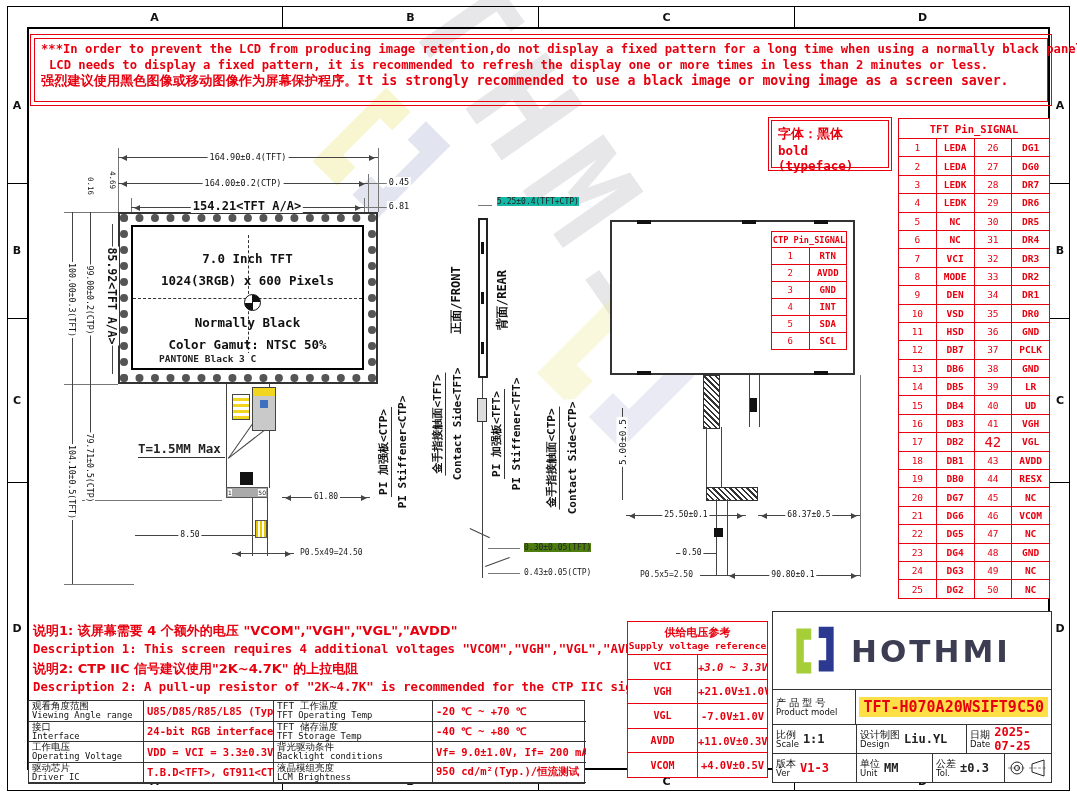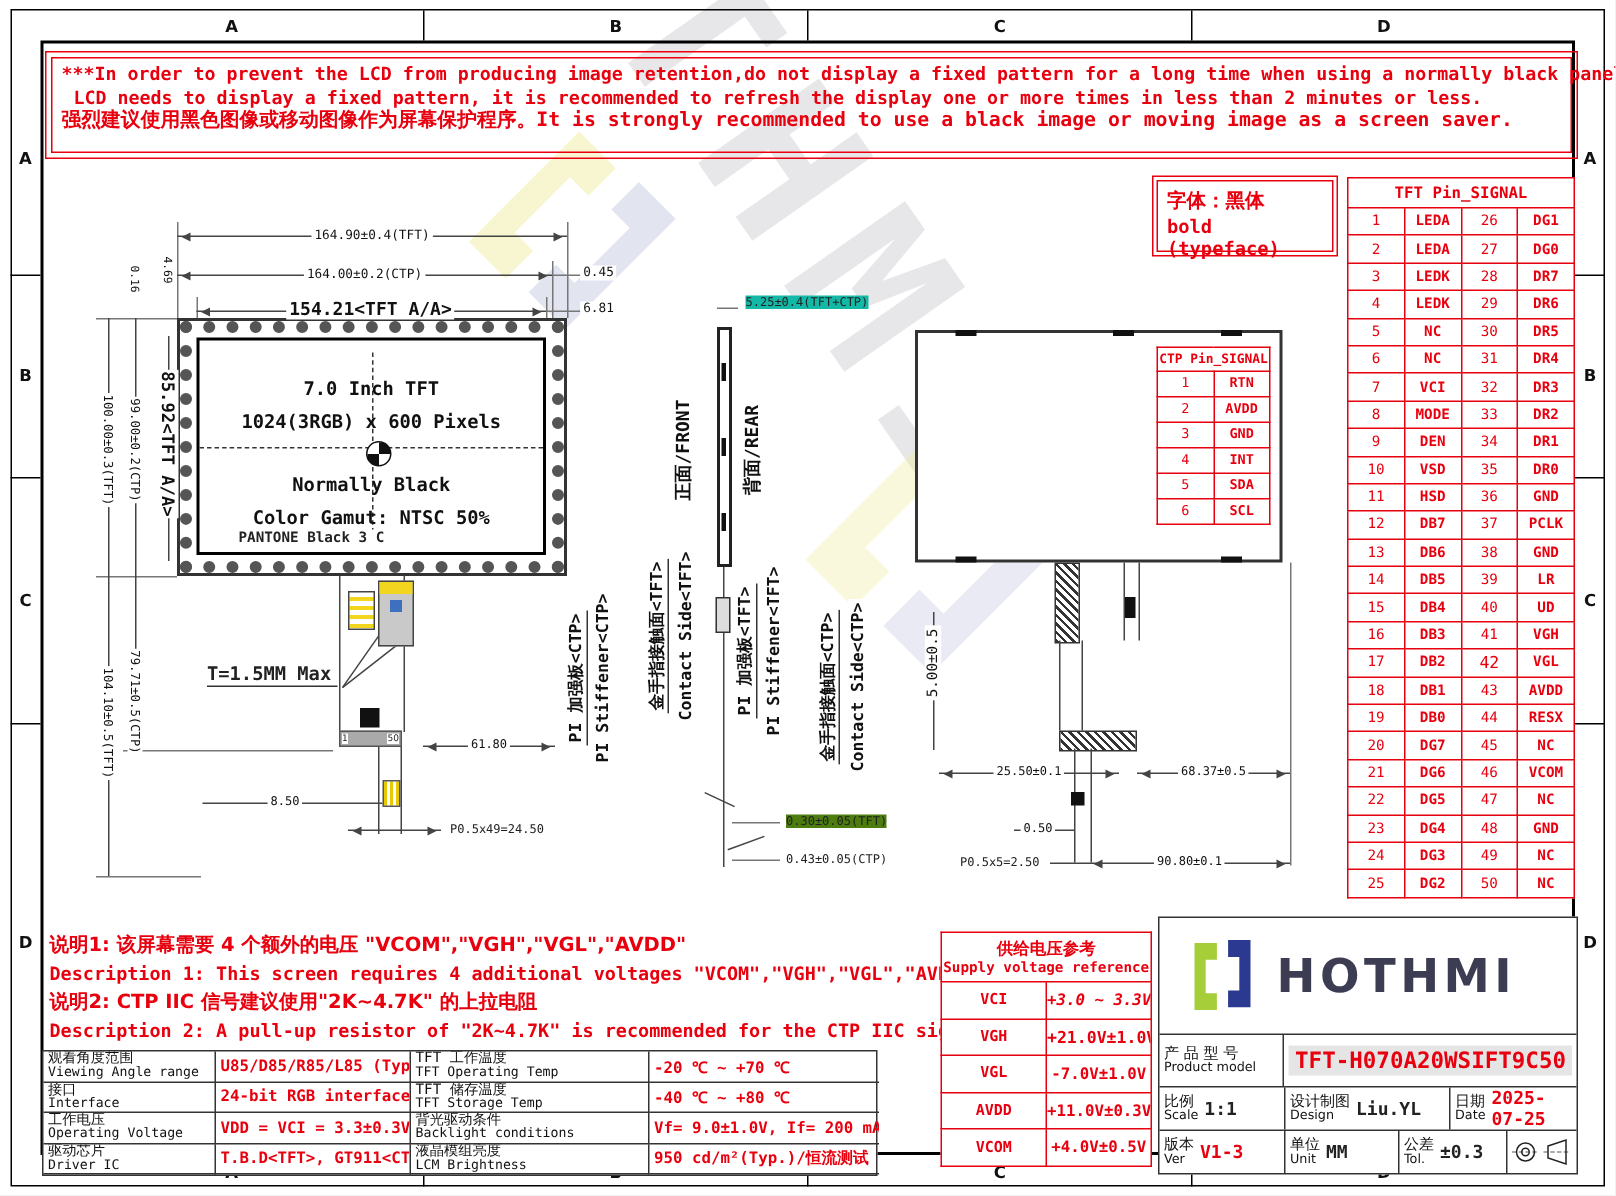--- a/index.html
+++ b/index.html
@@ -68,21 +68,21 @@
   
   #tblock{left:772px;top:611px;width:280px;height:172px;border:1px solid #333;box-sizing:border-box;background:#fff;z-index:4;}
   #tblock .row{display:flex;border-top:1px solid #333;box-sizing:border-box;}
   #tblock .row:first-child{border-top:none;}
   .tb-cell{border-right:1px solid #333;box-sizing:border-box;display:flex;align-items:center;padding:0 3px;}
   .tb-cell:last-child{border-right:none;}
   .tb-lab{display:flex;flex-direction:column;justify-content:center;margin-right:4px;}
   .tb-lab .z{font-size:10px;line-height:11px;color:#111;white-space:nowrap;}
   .tb-lab .e{font-size:8.5px;line-height:9px;color:#111;white-space:nowrap;}
   .brand-text{font-size:31px;font-weight:800;letter-spacing:3px;color:#3c3c52;}
-  #model-val{background:#e5e5e5;color:#e8000f;font-weight:bold;font-size:15px;padding:1px 4px;white-space:nowrap;}
+  #model-val{background:#fde047;color:#e8000f;font-weight:bold;font-size:15px;padding:1px 4px;white-space:nowrap;}
   
   #notes{left:33px;top:621px;z-index:4;}
   #notes div{line-height:19px;white-space:nowrap;}
   #notes .n-zh{font-size:13px;font-weight:bold;}
   #notes .n-en{font-size:12.3px;font-weight:bold;}
   .hatch{background:repeating-linear-gradient(45deg,#333 0 1.5px,#fff 1.5px 4px);}
   .leader{position:absolute;border-top:1px solid #444;transform-origin:0 0;}
 </style>
 </head>
 <body>
@@ -399,21 +399,21 @@
       </tr>
         <tr style="height:18.4px;">
         <td style="width:26px;font-size:9.5px;">16</td>
         <td style="width:50px;font-size:9.5px;font-weight:bold;">DB3</td>
         <td style="width:28px;font-size:9.5px;">41</td>
         <td style="font-size:9.5px;font-weight:bold;">VGH</td>
       </tr>
         <tr style="height:18.4px;">
         <td style="width:26px;font-size:9.5px;">17</td>
         <td style="width:50px;font-size:9.5px;font-weight:bold;">DB2</td>
-        <td style="width:28px;font-size:11px;">42</td>
+        <td style="width:28px;font-size:14px;">42</td>
         <td style="font-size:9.5px;font-weight:bold;">VGL</td>
       </tr>
         <tr style="height:18.4px;">
         <td style="width:26px;font-size:9.5px;">18</td>
         <td style="width:50px;font-size:9.5px;font-weight:bold;">DB1</td>
         <td style="width:28px;font-size:9.5px;">43</td>
         <td style="font-size:9.5px;font-weight:bold;">AVDD</td>
       </tr>
         <tr style="height:18.4px;">
         <td style="width:26px;font-size:9.5px;">19</td>

